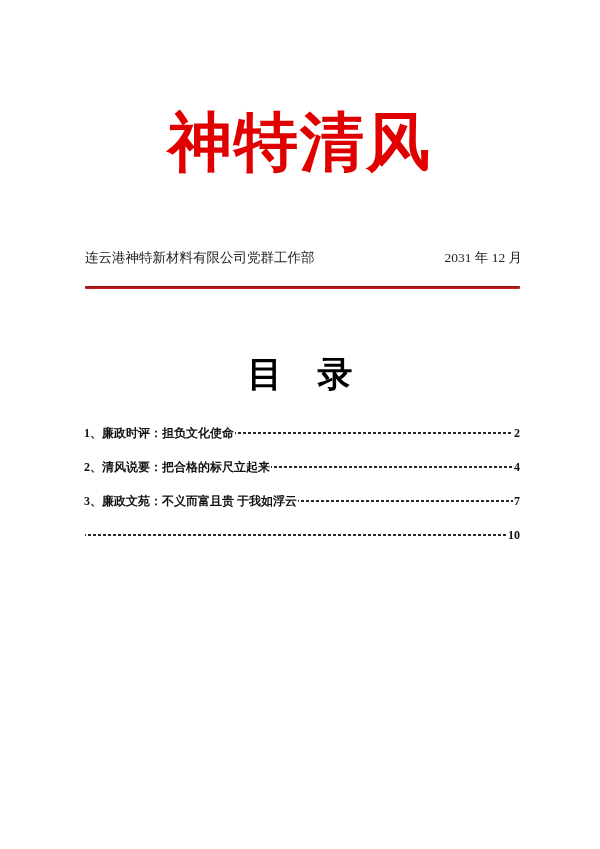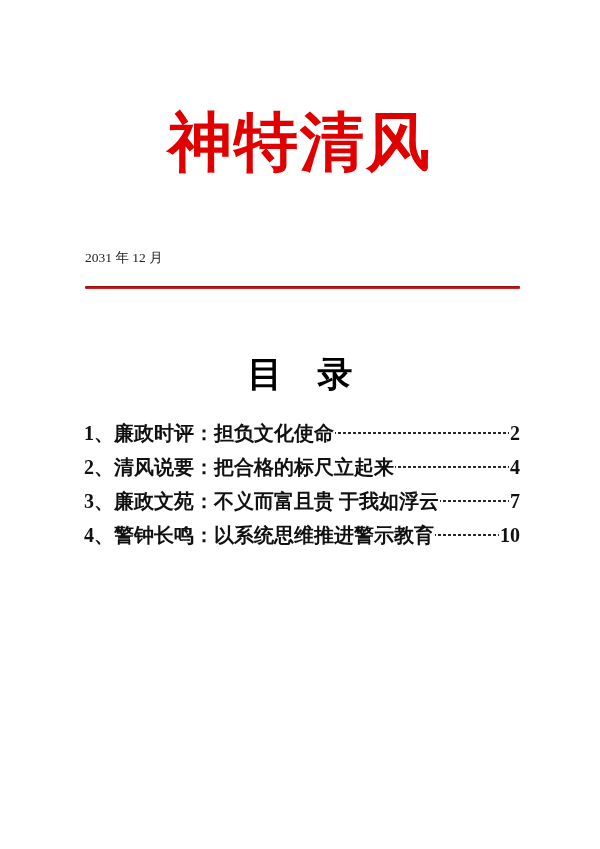--- a/index.html
+++ b/index.html
@@ -72,21 +72,21 @@
   .toc-list {
     position: absolute;
     top: 416px;
     left: 84px;
     right: 80px;
   }
   .toc-row {
     display: flex;
     align-items: center;
     height: 34px;
-    font-size: 20px;
+    font-size: 12px;
     font-weight: bold;
     color: #111;
     white-space: nowrap;
   }
   .toc-label {
     flex: 0 0 auto;
   }
   .toc-dots {
     flex: 1 1 auto;
     height: 16px;
@@ -112,20 +112,21 @@
 </style>
 </head>
 <body>
 
 <div class="page">
 
   <h1 class="newsletter-title">神特清风</h1>
 
 
   <div class="meta-row">
+    <span>连云港神特新材料有限公司党群工作部</span>
     <span>2031 年 12 月</span>
   </div>
 
   <div class="red-rule"></div>
 
   <h2 class="toc-heading">目　录</h2>
 
   <div class="toc-list">
 
     <div class="toc-row">
@@ -140,21 +141,20 @@
       <span class="toc-page">4</span>
     </div>
 
     <div class="toc-row">
       <span class="toc-label">3、廉政文苑：不义而富且贵 于我如浮云</span>
       <span class="toc-dots"></span>
       <span class="toc-page">7</span>
     </div>
 
     <div class="toc-row">
-      <span class="toc-label">4、警钟长鸣：以系统思维推进警示教育</span>
       <span class="toc-dots"></span>
       <span class="toc-page">10</span>
     </div>
 
   </div>
 
   <div class="page-footer">- 1 -</div>
 
 </div>
 

